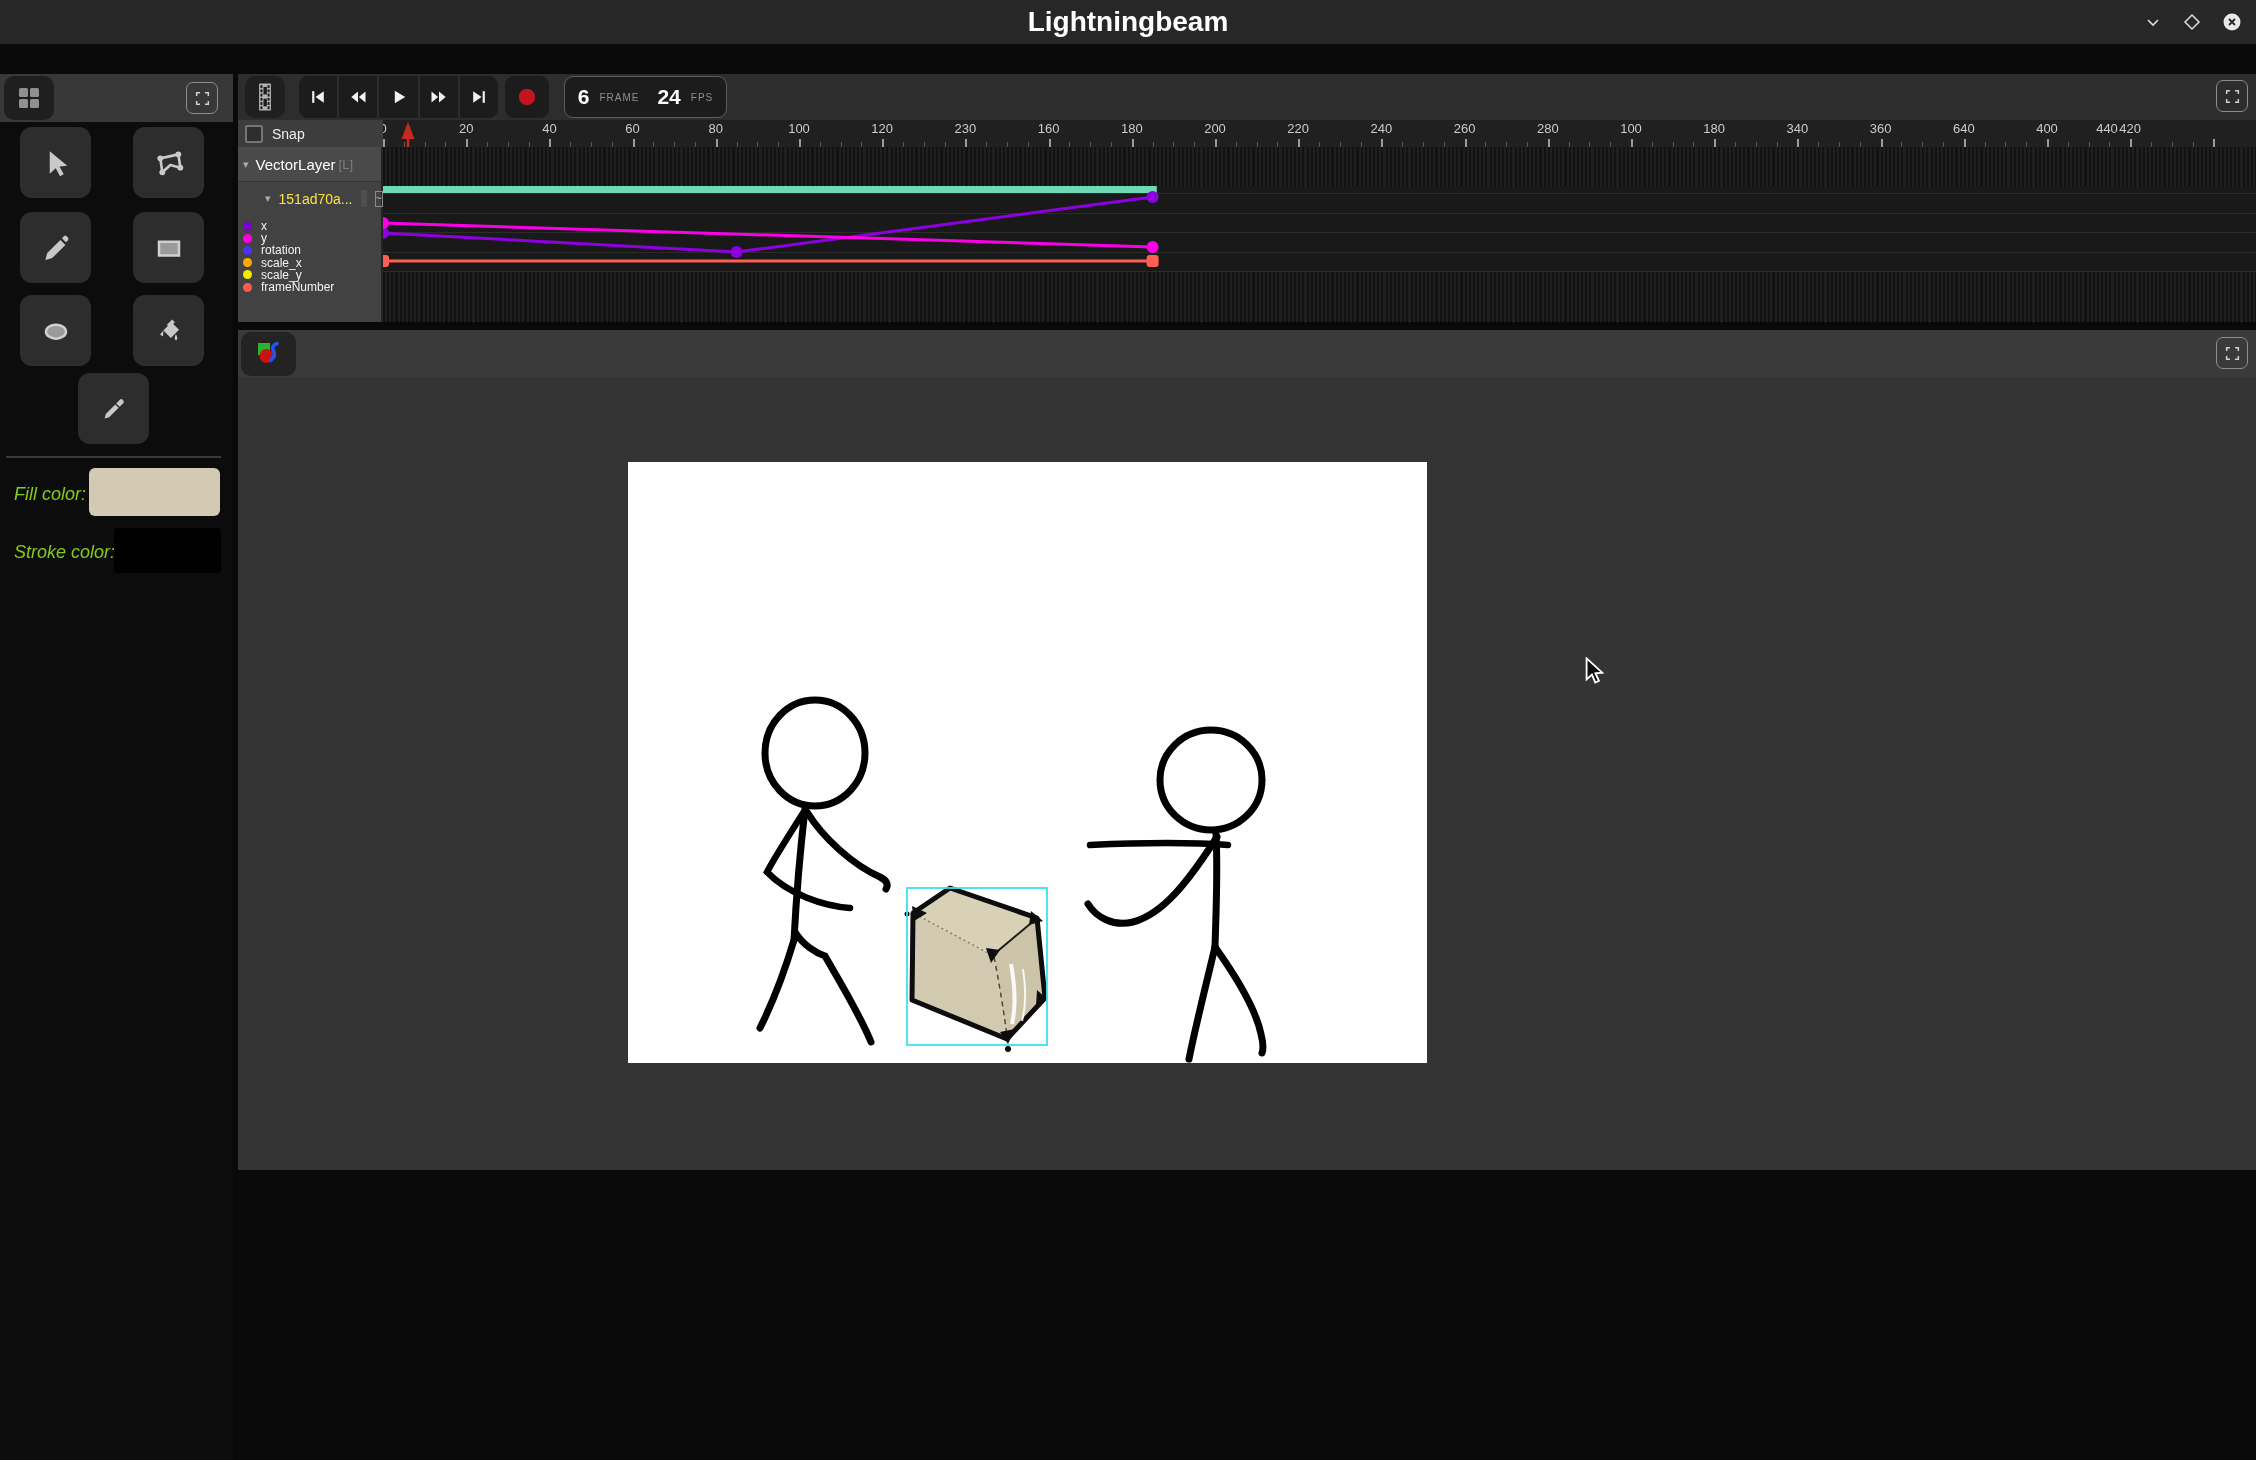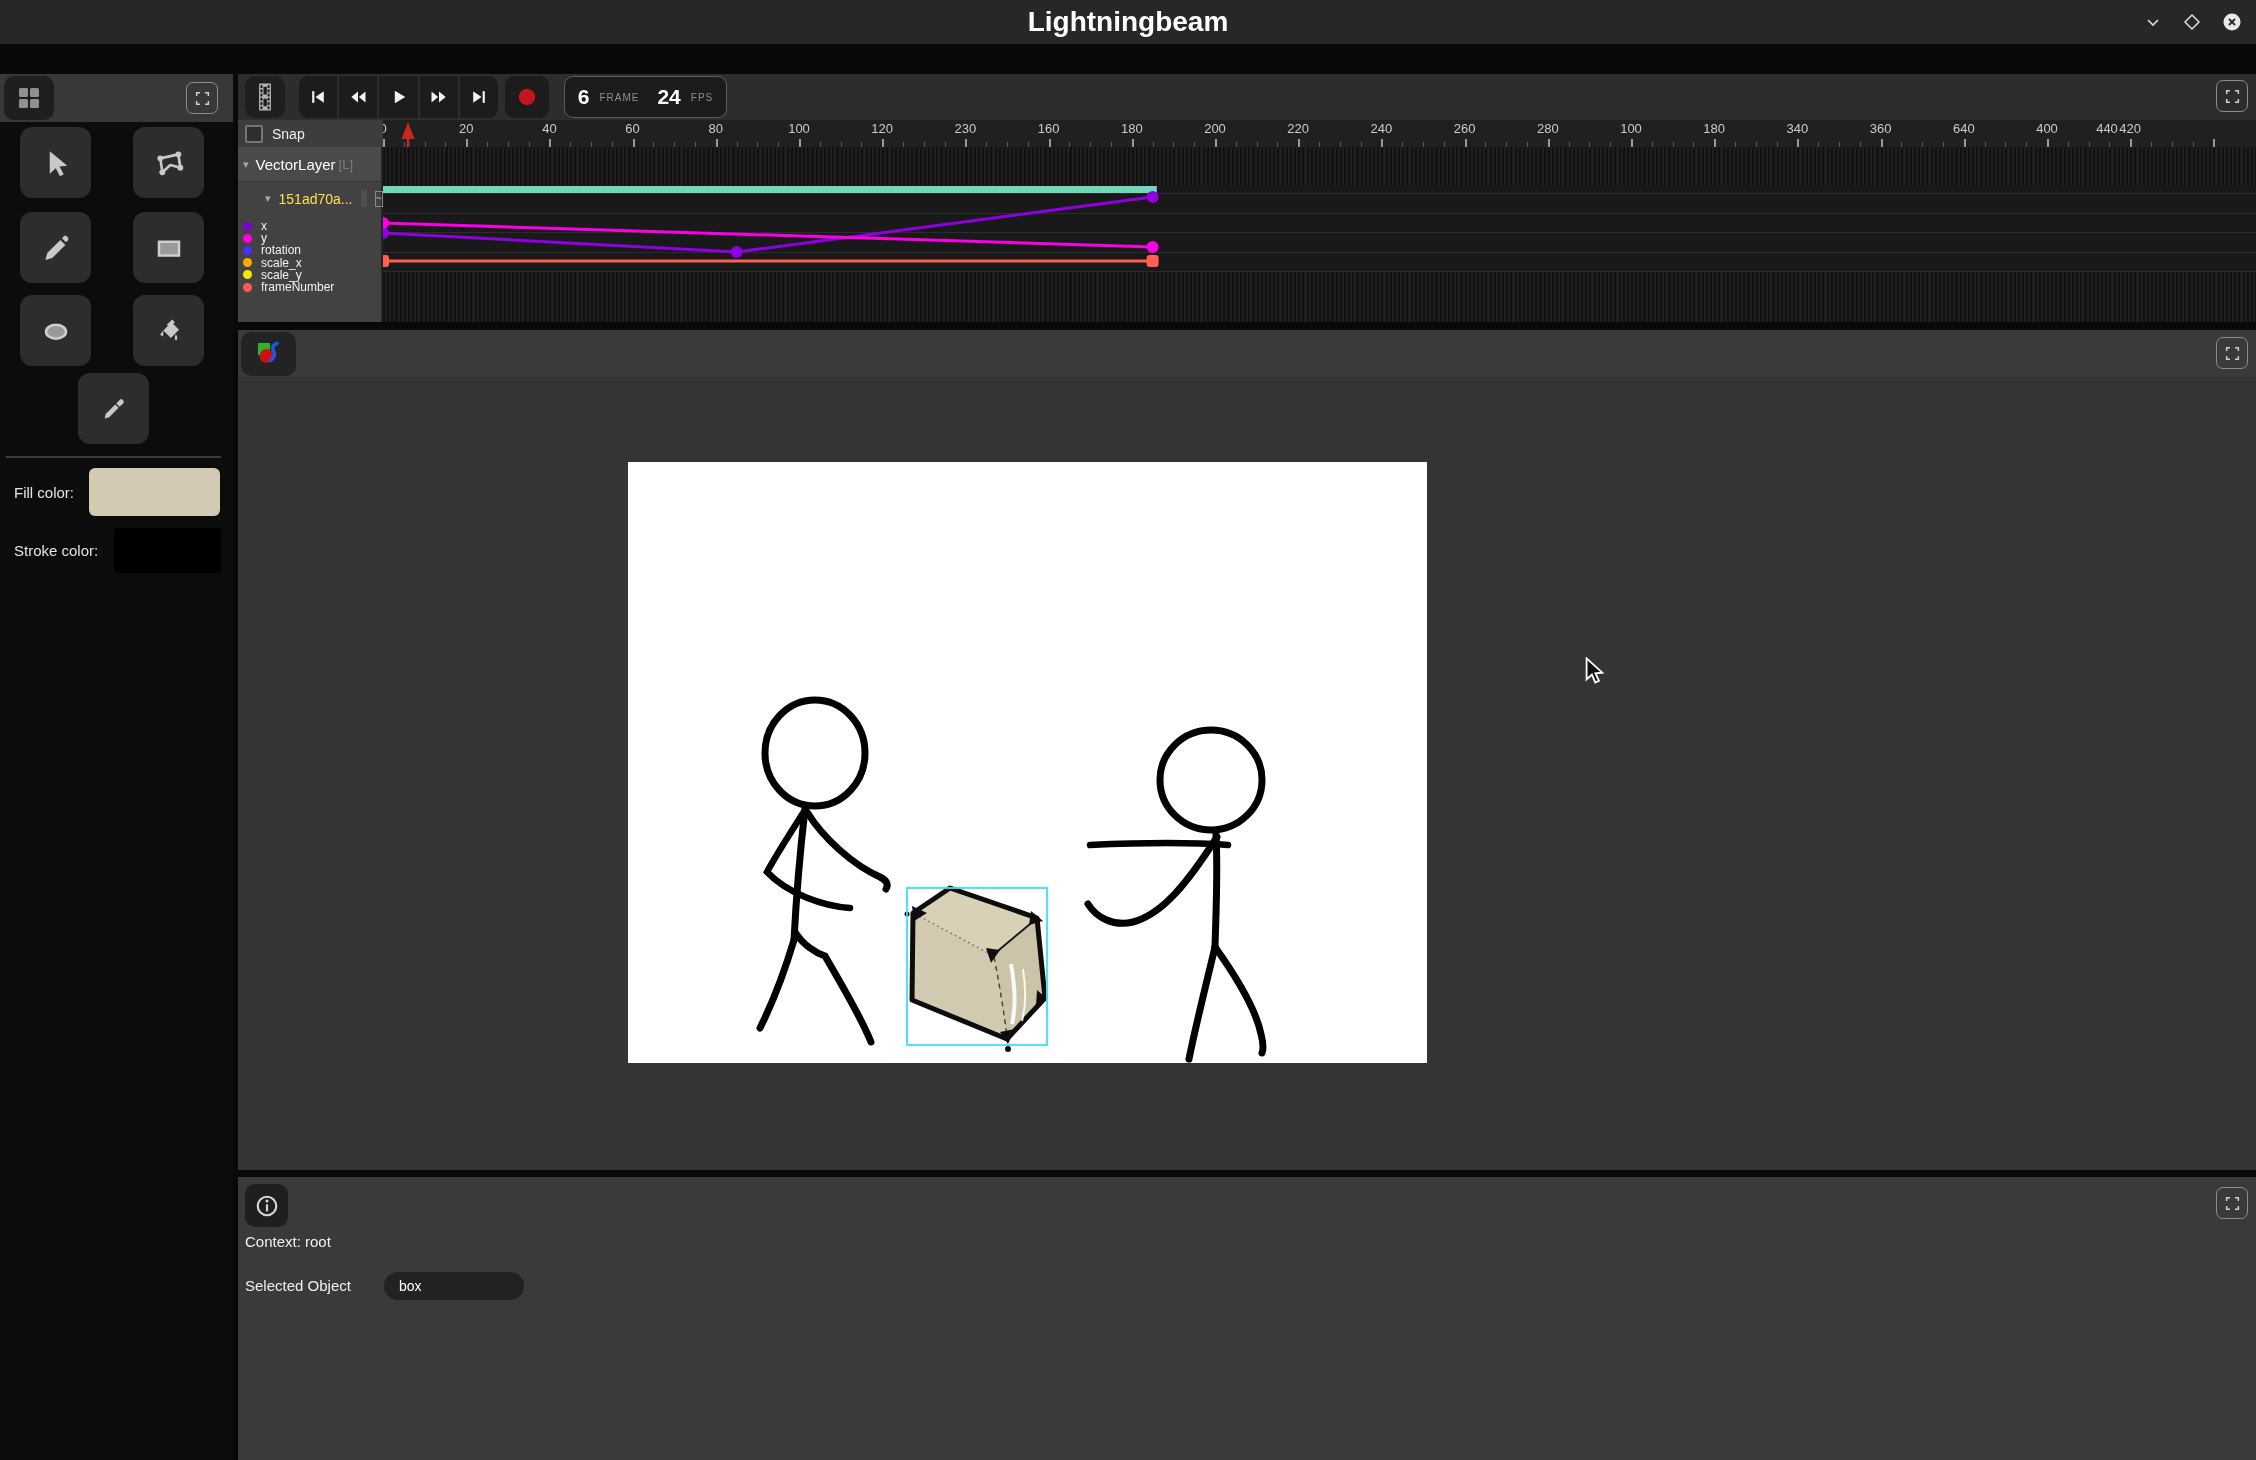--- a/index.html
+++ b/index.html
@@ -14,21 +14,21 @@
   #menubar{left:0;top:44px;width:2256px;height:30px;background:#272727;display:flex;align-items:center;padding-left:13px;gap:27px;position:absolute;}
   .menu-item{color:#e8e8e8;font-size:15px;cursor:default;}
   .sq-btn{background:#1f1f1f;border-radius:10px;display:flex;align-items:center;justify-content:center;}
   .expand-btn{width:32px;height:32px;border:1.4px solid #8d8d8d;border-radius:7px;display:flex;align-items:center;justify-content:center;background:transparent;}
 
   
   #tools-panel{left:0;top:74px;width:233px;height:1386px;background:#0c0c0c;}
   #tools-header{left:0;top:0;width:233px;height:48px;background:#383838;}
   .tool-btn{width:71px;height:71px;border-radius:12px;background:#2d2d2d;display:flex;align-items:center;justify-content:center;}
   #tools-divider{left:6px;top:382px;width:215px;height:2px;background:#3a3a3a;}
-  .color-label{color:#e5e5e5;font-size:15px;}
+  .color-label{color:#84cc16;font-size:18px;font-style:italic;}
   .swatch{border-radius:6px;}
 
   
   #timeline-panel{left:238px;top:74px;width:2018px;height:248px;background:#1b1b1b;overflow:hidden;}
   #tl-toolbar{left:0;top:0;width:2018px;height:46px;background:#2d2d2d;}
   #transport{left:61px;top:2px;width:199px;height:42px;background:#1c1c1c;border-radius:9px;display:flex;overflow:hidden;}
   .tr-btn{flex:1;display:flex;align-items:center;justify-content:center;border-right:2px solid #2d2d2d;}
   .tr-btn:last-child{border-right:none;}
   #record-wrap{left:267px;top:2px;width:44px;height:42px;background:#1c1c1c;border-radius:9px;display:flex;align-items:center;justify-content:center;}
   #framebox{left:326px;top:2px;width:163px;height:42px;background:#1c1c1c;border:1px solid #5c5c5c;border-radius:9px;display:flex;align-items:center;justify-content:center;gap:10px;}
@@ -496,31 +496,14 @@
       </svg>
     </div>
 
     <div class="abs" style="left:1345px;top:327px;">
       <svg width="24" height="28" viewBox="0 0 16 20">
           <path d="M2,1 L2,16 L5.8,12.6 L8.2,18.2 L10.8,17 L8.3,11.6 L13.2,11.2 Z" fill="#111" stroke="#fff" stroke-width="1.3"></path>
         </svg>
     </div>
   </div>
 
-  <div class="abs" id="inspector-panel">
-    <div class="abs sq-btn" style="left:7px;top:7px;width:43px;height:43px;">
-      <svg width="24" height="24" viewBox="0 0 22 22">
-          <circle cx="11" cy="11" r="8.5" stroke="#d5d5d5" stroke-width="2" fill="none"></circle>
-          <rect x="10" y="9.5" width="2" height="6.5" fill="#d5d5d5"></rect>
-          <circle cx="11" cy="6.5" r="1.4" fill="#d5d5d5"></circle>
-        </svg>
-    </div>
-    <div class="abs expand-btn" style="left:1978px;top:10px;">
-      <svg width="15" height="15" viewBox="0 0 18 18">
-          <path d="M2,6 V2 H6 M12,2 H16 V6 M16,12 V16 H12 M6,16 H2 V12" stroke="#d0d0d0" stroke-width="1.8" fill="none"></path>
-        </svg>
-    </div>
-    <div id="context-text">Context: root</div>
-    <div id="selobj-label">Selected Object</div>
-    <div id="selobj-pill">box</div>
-  </div>
 
 </div>
 
 </body></html>

